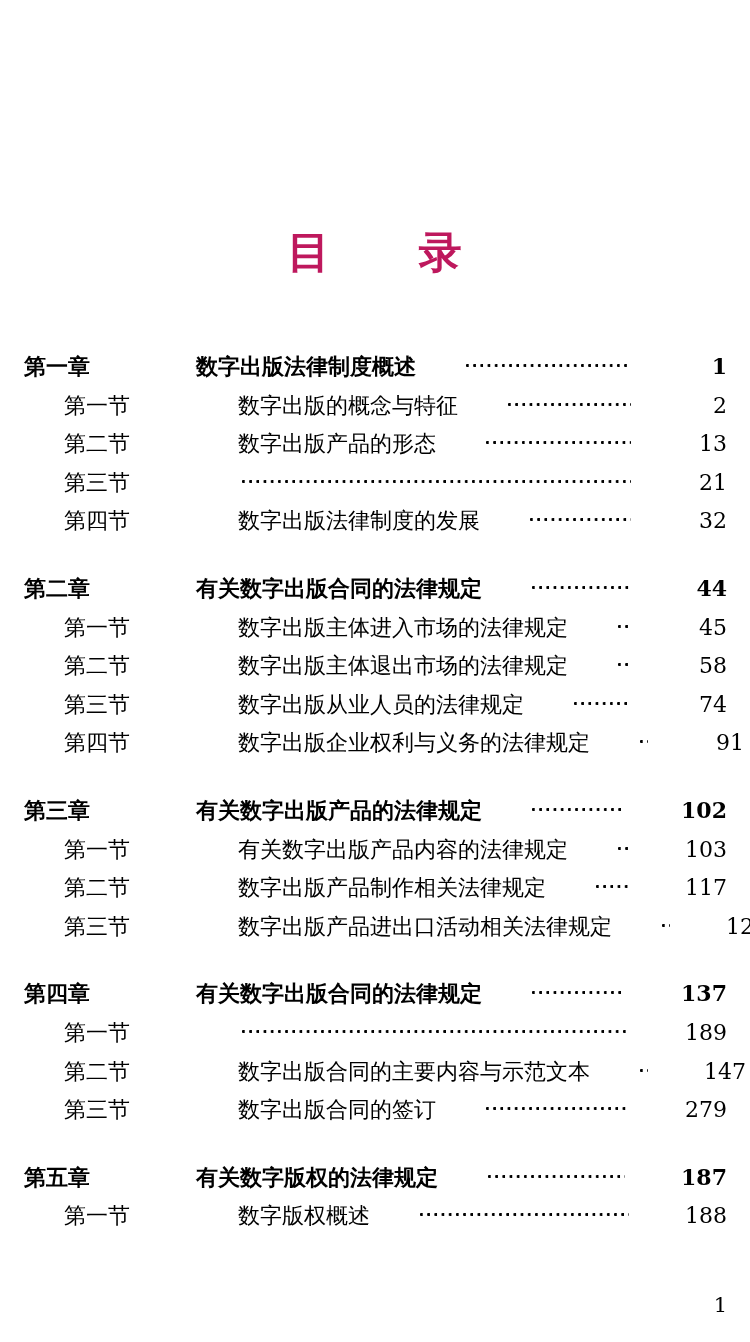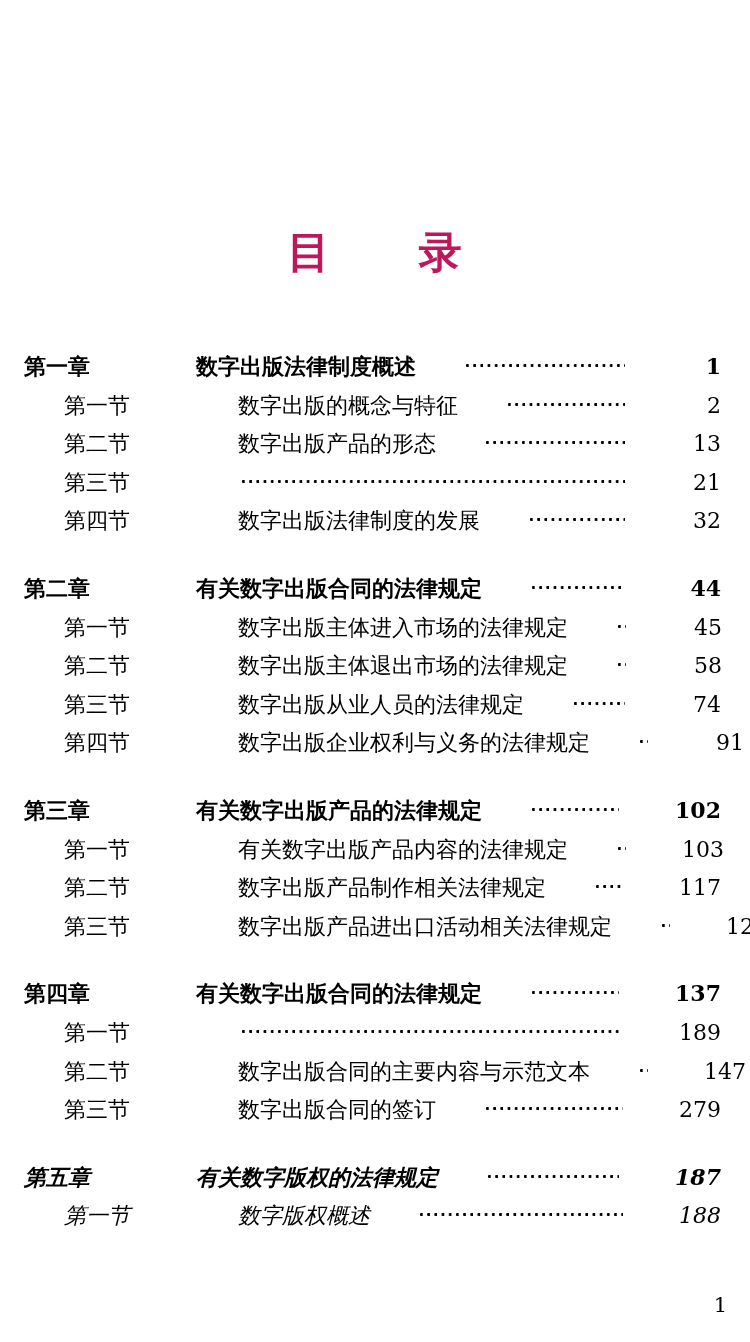--- a/index.html
+++ b/index.html
@@ -46,29 +46,28 @@
     top: 352px;
     left: 0;
     width: 750px;
   }
 
   .chapter-group {
     margin-bottom: 29px;
   }
   .chapter-group:last-child {
     margin-bottom: 0;
-    font-style: italic;
   }
 
   .toc-row {
     display: flex;
     align-items: baseline;
     height: 38.6px;
     box-sizing: border-box;
-    padding-right: 29px;
+    padding-right: 23px;
     width: 750px;
     gap: 46px;
   }
 
   
   .row-chapter {
     font-family: "DejaVu Sans", "Liberation Sans", sans-serif;
     font-weight: bold;
     font-size: 22px;
     padding-left: 24px;

